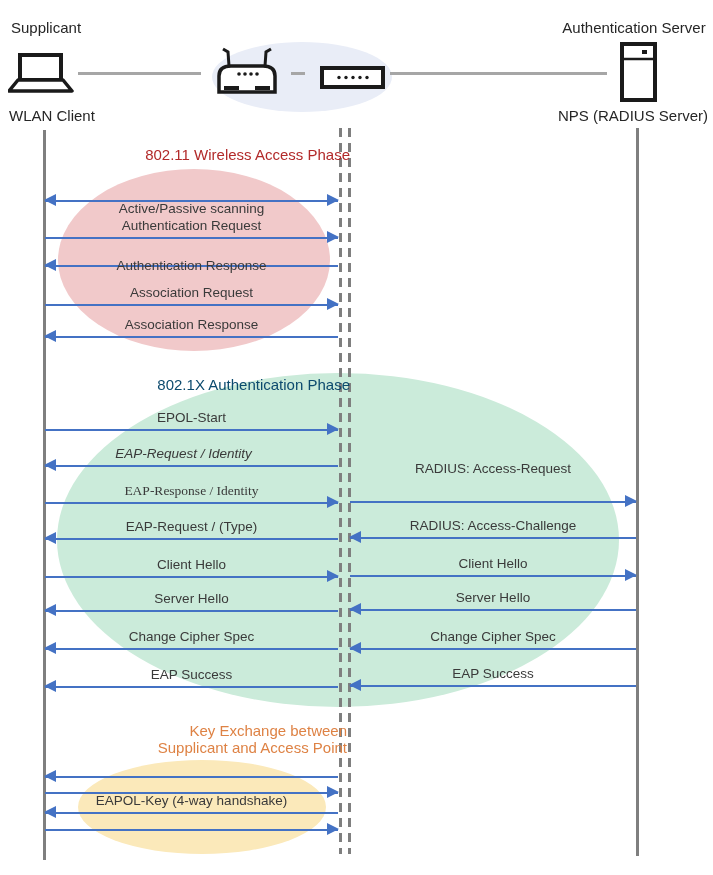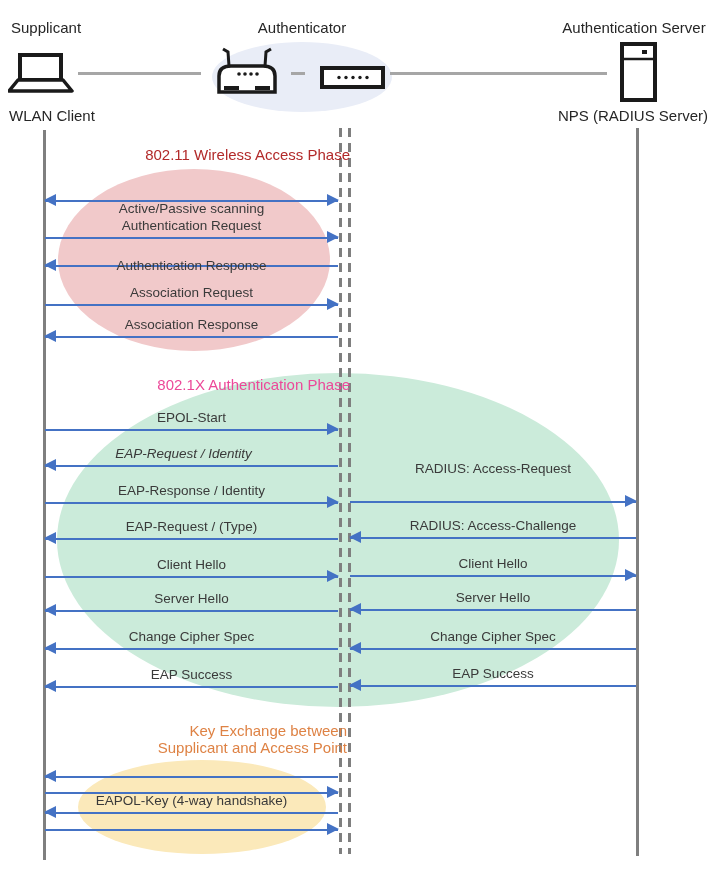--- a/index.html
+++ b/index.html
@@ -30,21 +30,20 @@
   .icon{position:absolute;z-index:4;}
 </style>
 </head>
 <body>
 
 <div class="stage">
 
   <div class="auth-ellipse" id="auth-ellipse" style="left: 212px; top: 42px; width: 180px; height: 70px; background: rgb(233, 237, 247);"></div>
 
   <div class="role-label" style="left:11px;top:19px;">Supplicant</div>
-  <div class="role-label center" style="left:202px;top:19px;width:200px;">Authenticator</div>
   <div class="role-label center" style="left:524px;top:19px;width:220px;">Authentication Server</div>
 
   <div class="connector" style="left:78px;top:72px;width:123px;"></div>
   <div class="connector" style="left:291px;top:72px;width:14px;"></div>
   <div class="connector" style="left:390px;top:72px;width:217px;"></div>
 
   <div class="icon" style="left:8px;top:51px;">
     <svg width="70" height="45" viewBox="0 0 70 45">
       <rect x="12" y="4" width="41" height="25" fill="#fff" stroke="#1a1a1a" stroke-width="4"></rect>
       <path d="M 10,29 L 55,29 L 64,40 L 1,40 Z" fill="#fff" stroke="#1a1a1a" stroke-width="3.5" stroke-linejoin="round"></path>
@@ -88,21 +87,21 @@
 
   <div class="lifeline" style="left:43px;top:130px;height:730px;"></div>
   <div class="lifeline dashed" style="left:339px;top:128px;height:726px;"></div>
   <div class="lifeline dashed" style="left:348px;top:128px;height:726px;"></div>
   <div class="lifeline" style="left:636px;top:128px;height:728px;"></div>
 
   <div id="phases">
       <div class="phase-ellipse" style="left: 58px; top: 169px; width: 272px; height: 182px; background: rgb(241, 201, 202);"></div>
       <div class="phase-title" style="left: 50px; top: 146px; width: 300px; color: rgb(178, 42, 42);">802.11 Wireless Access Phase</div>
       <div class="phase-ellipse" style="left: 57px; top: 373px; width: 562px; height: 334px; background: rgb(203, 235, 218);"></div>
-      <div class="phase-title" style="left: 50px; top: 376px; width: 300px; color: #ec4899;">802.1X Authentication Phase</div>
+      <div class="phase-title" style="left: 50px; top: 376px; width: 300px; color: #0c4a6e;">802.1X Authentication Phase</div>
       <div class="phase-ellipse" style="left: 78px; top: 760px; width: 248px; height: 94px; background: rgb(251, 233, 186);"></div>
       <div class="phase-title" style="left: 47px; top: 722px; width: 300px; color: rgb(222, 130, 68);">Key Exchange between
 Supplicant and Access Point</div>
     </div>
 
   <div id="messages">
       <div>
         <div class="msg-line" style="left: 45px; top: 200px; width: 293px;"></div>
         <div class="head right" style="left: 327px; top: 194px;"></div>
         <div class="head left" style="left: 44px; top: 194px;"></div>
@@ -134,21 +133,21 @@
         <div class="msg-label" style="left: 45px; top: 410px; width: 293px;">EPOL-Start</div>
       </div>
       <div>
         <div class="msg-line" style="left: 45px; top: 465px; width: 293px;"></div>
         <div class="head left" style="left: 44px; top: 459px;"></div>
         <div class="msg-label" style="left: 37px; top: 446px; width: 293px; font-style: italic;">EAP-Request / Identity</div>
       </div>
       <div>
         <div class="msg-line" style="left: 45px; top: 502px; width: 293px;"></div>
         <div class="head right" style="left: 327px; top: 496px;"></div>
-        <div class="msg-label" style="left: 45px; top: 483px; width: 293px;">EAP-Response / Identity</div>
+        <div class="msg-label" style="left: 45px; top: 483px; width: 293px; font-family: Liberation Serif, serif;">EAP-Response / Identity</div>
       </div>
       <div>
         <div class="msg-line" style="left: 350px; top: 501px; width: 286px;"></div>
         <div class="head right" style="left: 625px; top: 495px;"></div>
         <div class="msg-label" style="left: 350px; top: 461px; width: 286px;">RADIUS: Access-Request</div>
       </div>
       <div>
         <div class="msg-line" style="left: 45px; top: 538px; width: 293px;"></div>
         <div class="head left" style="left: 44px; top: 532px;"></div>
         <div class="msg-label" style="left: 45px; top: 519px; width: 293px;">EAP-Request / (Type)</div>

